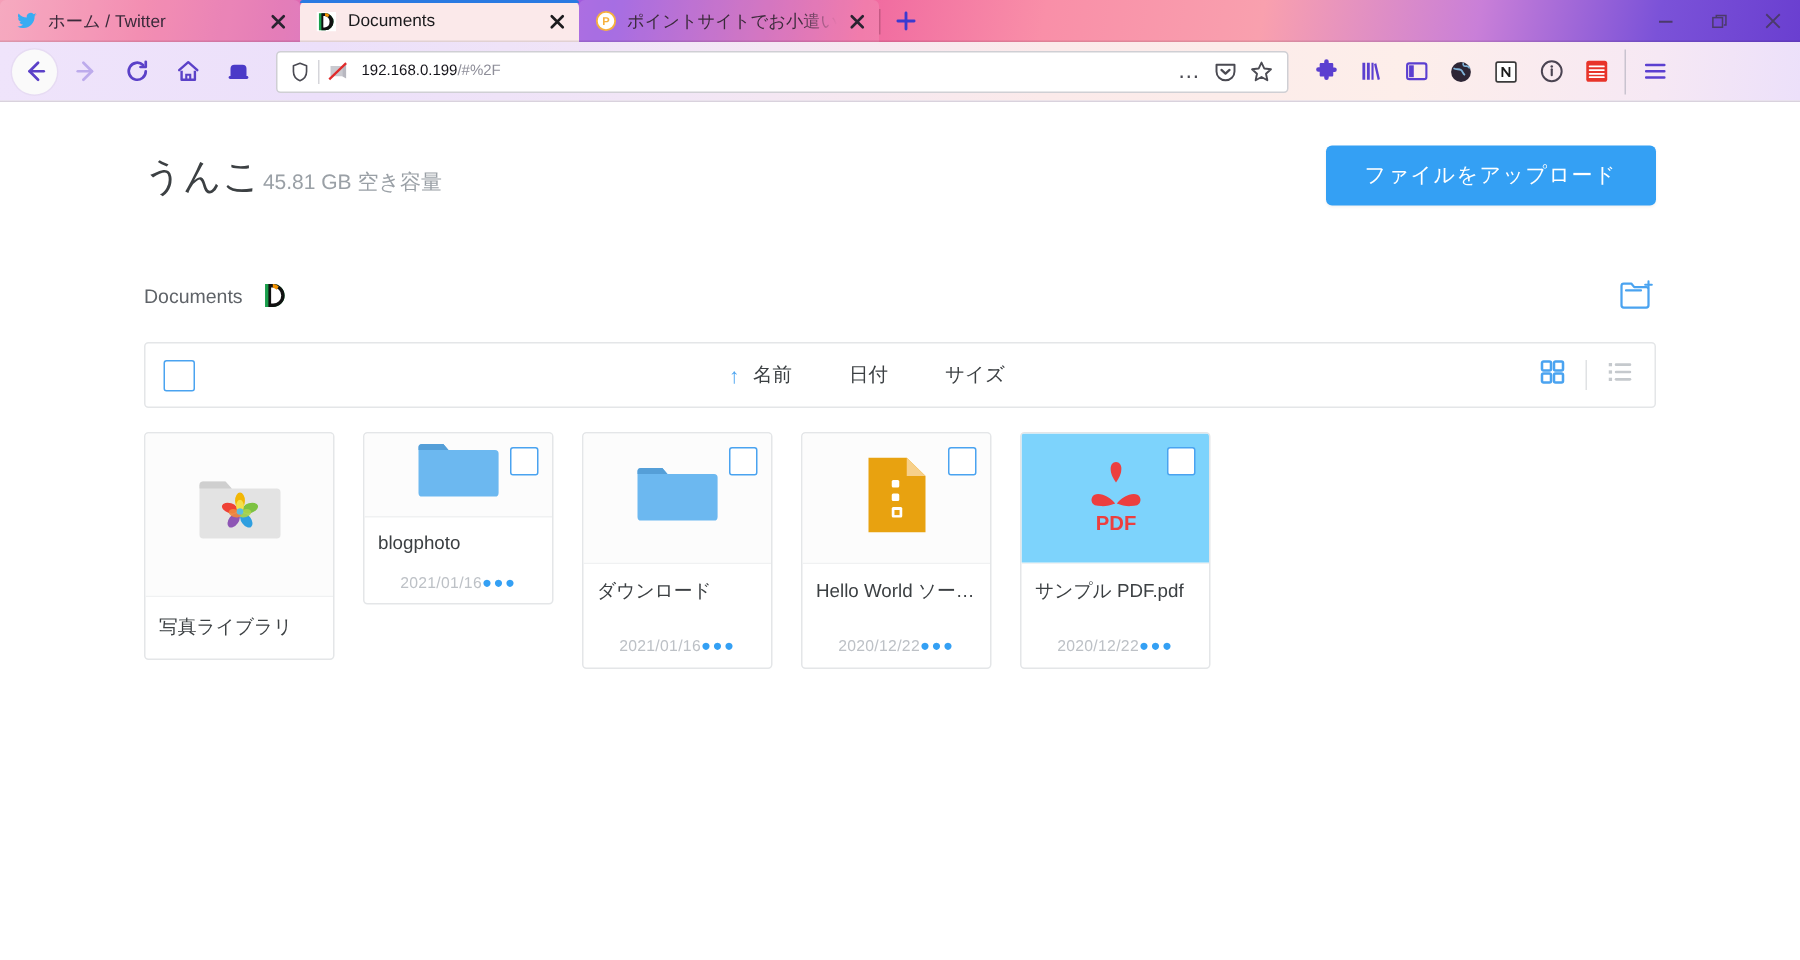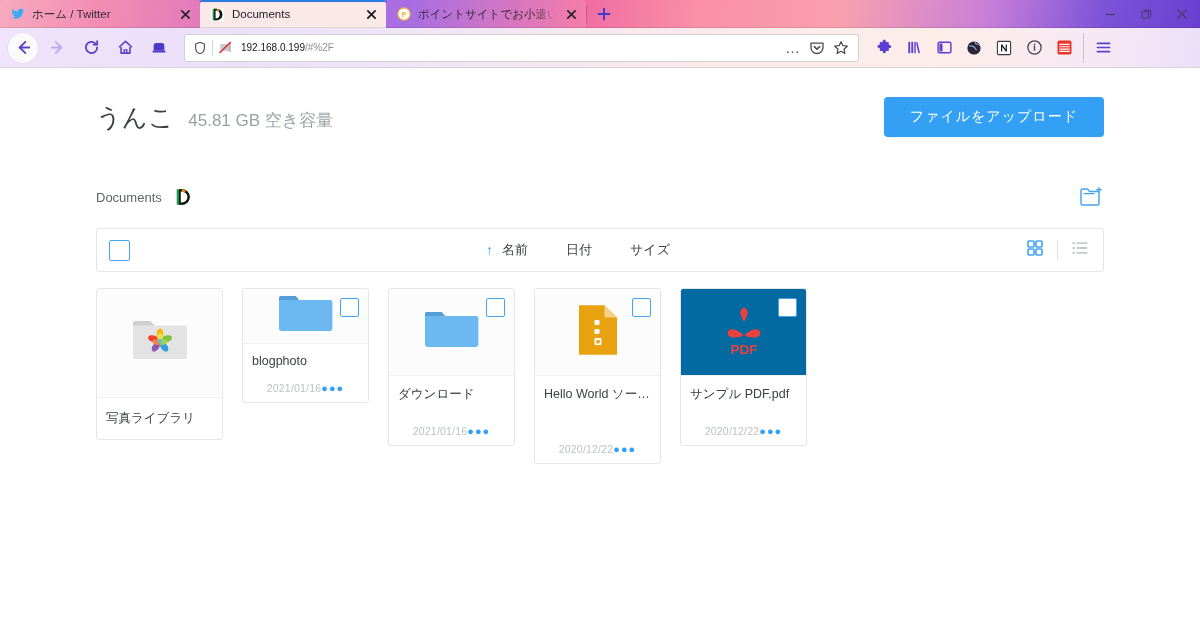--- a/index.html
+++ b/index.html
@@ -137,21 +137,21 @@
   .page{
     position:absolute; top:69px; left:0; right:0; bottom:0;
     background:#fff;
     overflow:hidden;
   }
   .page-inner{ padding: 28px 96px 0 96px; }
 
   .headrow{ display:flex; align-items:center; justify-content:space-between; }
   .title-wrap{ display:flex; align-items:baseline; }
   .ptitle{ font-size:25px; color:#3c4043; font-weight:400; letter-spacing:0.5px;}
-  .pquota{ font-size:17px; color:#9aa0a6; margin-left:14px; }
+  .pquota{ font-size:14px; color:#9aa0a6; margin-left:1px; }
   .upload-btn{
     background:#34a0f4; color:#fff; font-size:14px;
     padding: 11px 26px; border-radius:4px; letter-spacing:1px;
     box-shadow: 0 1px 2px rgba(0,0,0,0.06);
   }
 
   .crumbrow{ display:flex; align-items:center; justify-content:space-between; margin-top:47px;}
   .crumbs{ display:flex; align-items:center; }
   .crumb-txt{ font-size:13px; color:#5f6368; }
   .crumb-fav{ width:18px;height:18px;margin-left:12px;display:flex;align-items:center;justify-content:center;}
@@ -531,21 +531,21 @@
           </div>
           <div class="card-body">
             <div class="card-name">ダウンロード</div>
             <div class="card-meta">
               <span class="card-date">2021/01/16</span>
               <span class="card-dots">●●●</span>
             </div>
           </div>
         </div>
 
-        <div class="card" style="height:176px">
+        <div class="card" style="height:158px">
           <div class="card-thumb">
             <span class="card-chk"></span>
             <span>
               <svg width="46" height="56" viewBox="0 0 46 56">
                 <path d="M4 3.2h25.5L42 15.4v37.4H4z" fill="#e8a210"></path>
                 <path d="M29.5 3.2L42 15.4H29.5z" fill="#f7d08a"></path>
                 <rect x="19.5" y="18" width="5" height="5" rx="1" fill="#fff"></rect>
                 <rect x="19.5" y="27" width="5" height="5" rx="1" fill="#fff"></rect>
                 <rect x="19.5" y="36" width="7" height="7" rx="1" fill="#fff"></rect>
                 <rect x="21.3" y="38" width="3.4" height="3.4" fill="#e8a210"></rect>
@@ -555,21 +555,21 @@
           <div class="card-body">
             <div class="card-name">Hello World ソー…</div>
             <div class="card-meta">
               <span class="card-date">2020/12/22</span>
               <span class="card-dots">●●●</span>
             </div>
           </div>
         </div>
 
         <div class="card" style="height:158px">
-          <div class="card-thumb" style="background:#0369a1">
+          <div class="card-thumb" style="background:#7dd3fc">
             <span class="card-chk"></span>
             <span>
               <svg width="56" height="58" viewBox="0 0 56 58">
                 <g fill="#ec3f3f">
                   <path d="M28 7c2.3 0 3.6 2.1 3.6 4.6 0 3-1.6 6.3-3.6 9-2-2.7-3.6-6-3.6-9C24.4 9.1 25.7 7 28 7z"></path>
                   <path d="M13.6 34.9c-1.9-1.2-2.3-3.6-1.1-5.5 1.4-2.2 4.6-2 7.3-.6 3 1.5 5.8 4.1 7.4 6.9-3.1.7-6.8 1-9.5.4-1.6-.3-3-.7-4.1-1.2z" transform="rotate(-8 20 33)"></path>
                   <path d="M42.4 34.9c1.9-1.2 2.3-3.6 1.1-5.5-1.4-2.2-4.6-2-7.3-.6-3 1.5-5.8 4.1-7.4 6.9 3.1.7 6.8 1 9.5.4 1.6-.3 3-.7 4.1-1.2z" transform="rotate(8 36 33)"></path>
                 </g>
                 <text x="28" y="52.5" font-size="13.5" font-weight="bold" fill="#ec3f3f" font-family="Liberation Sans, sans-serif" text-anchor="middle">PDF</text>
               </svg>

